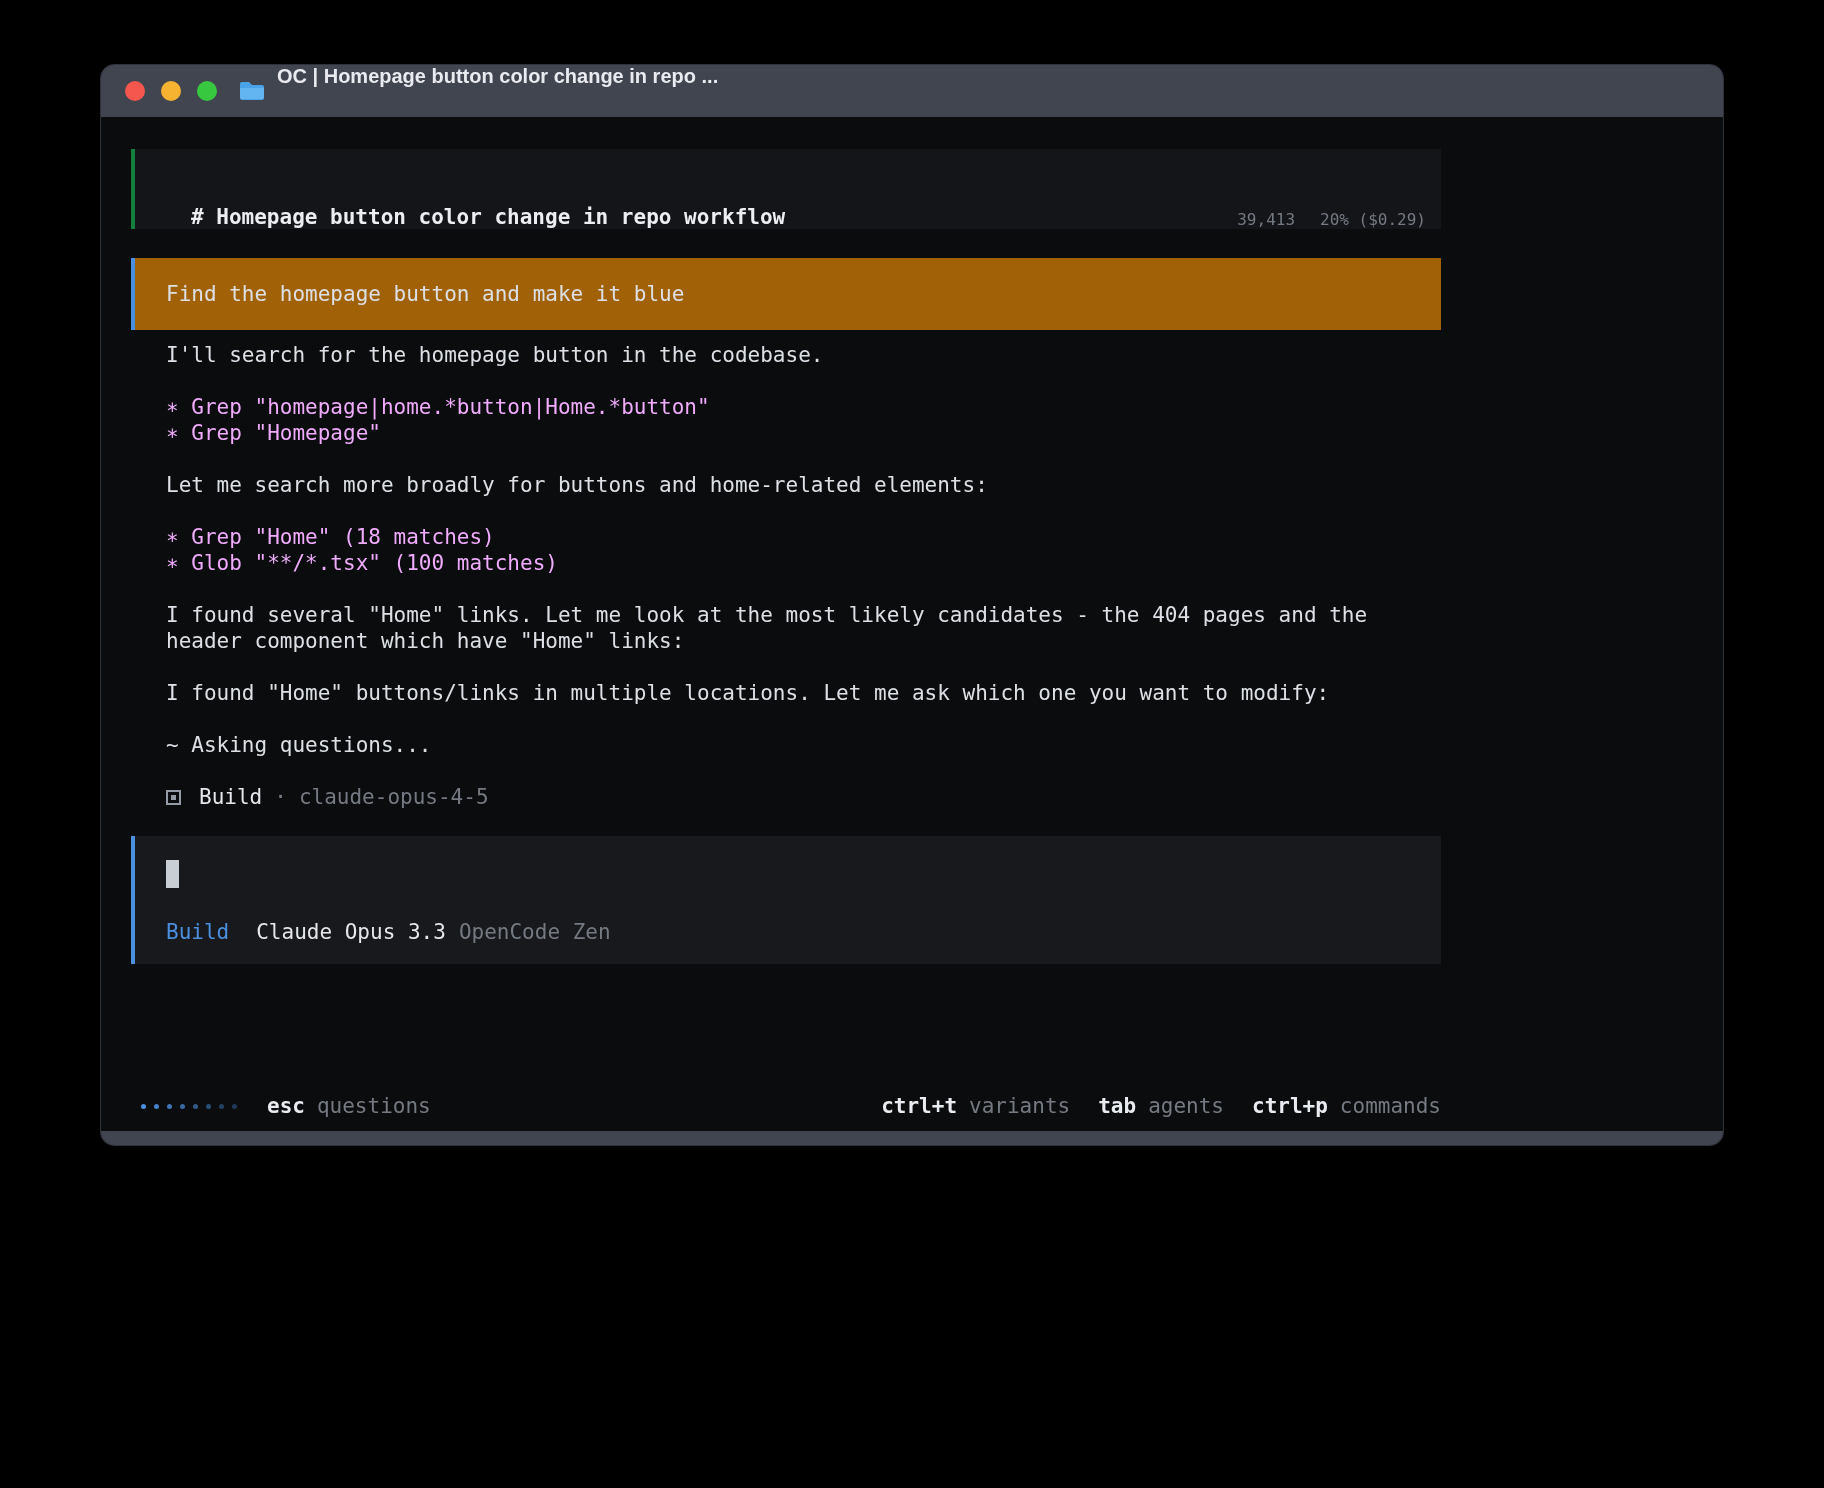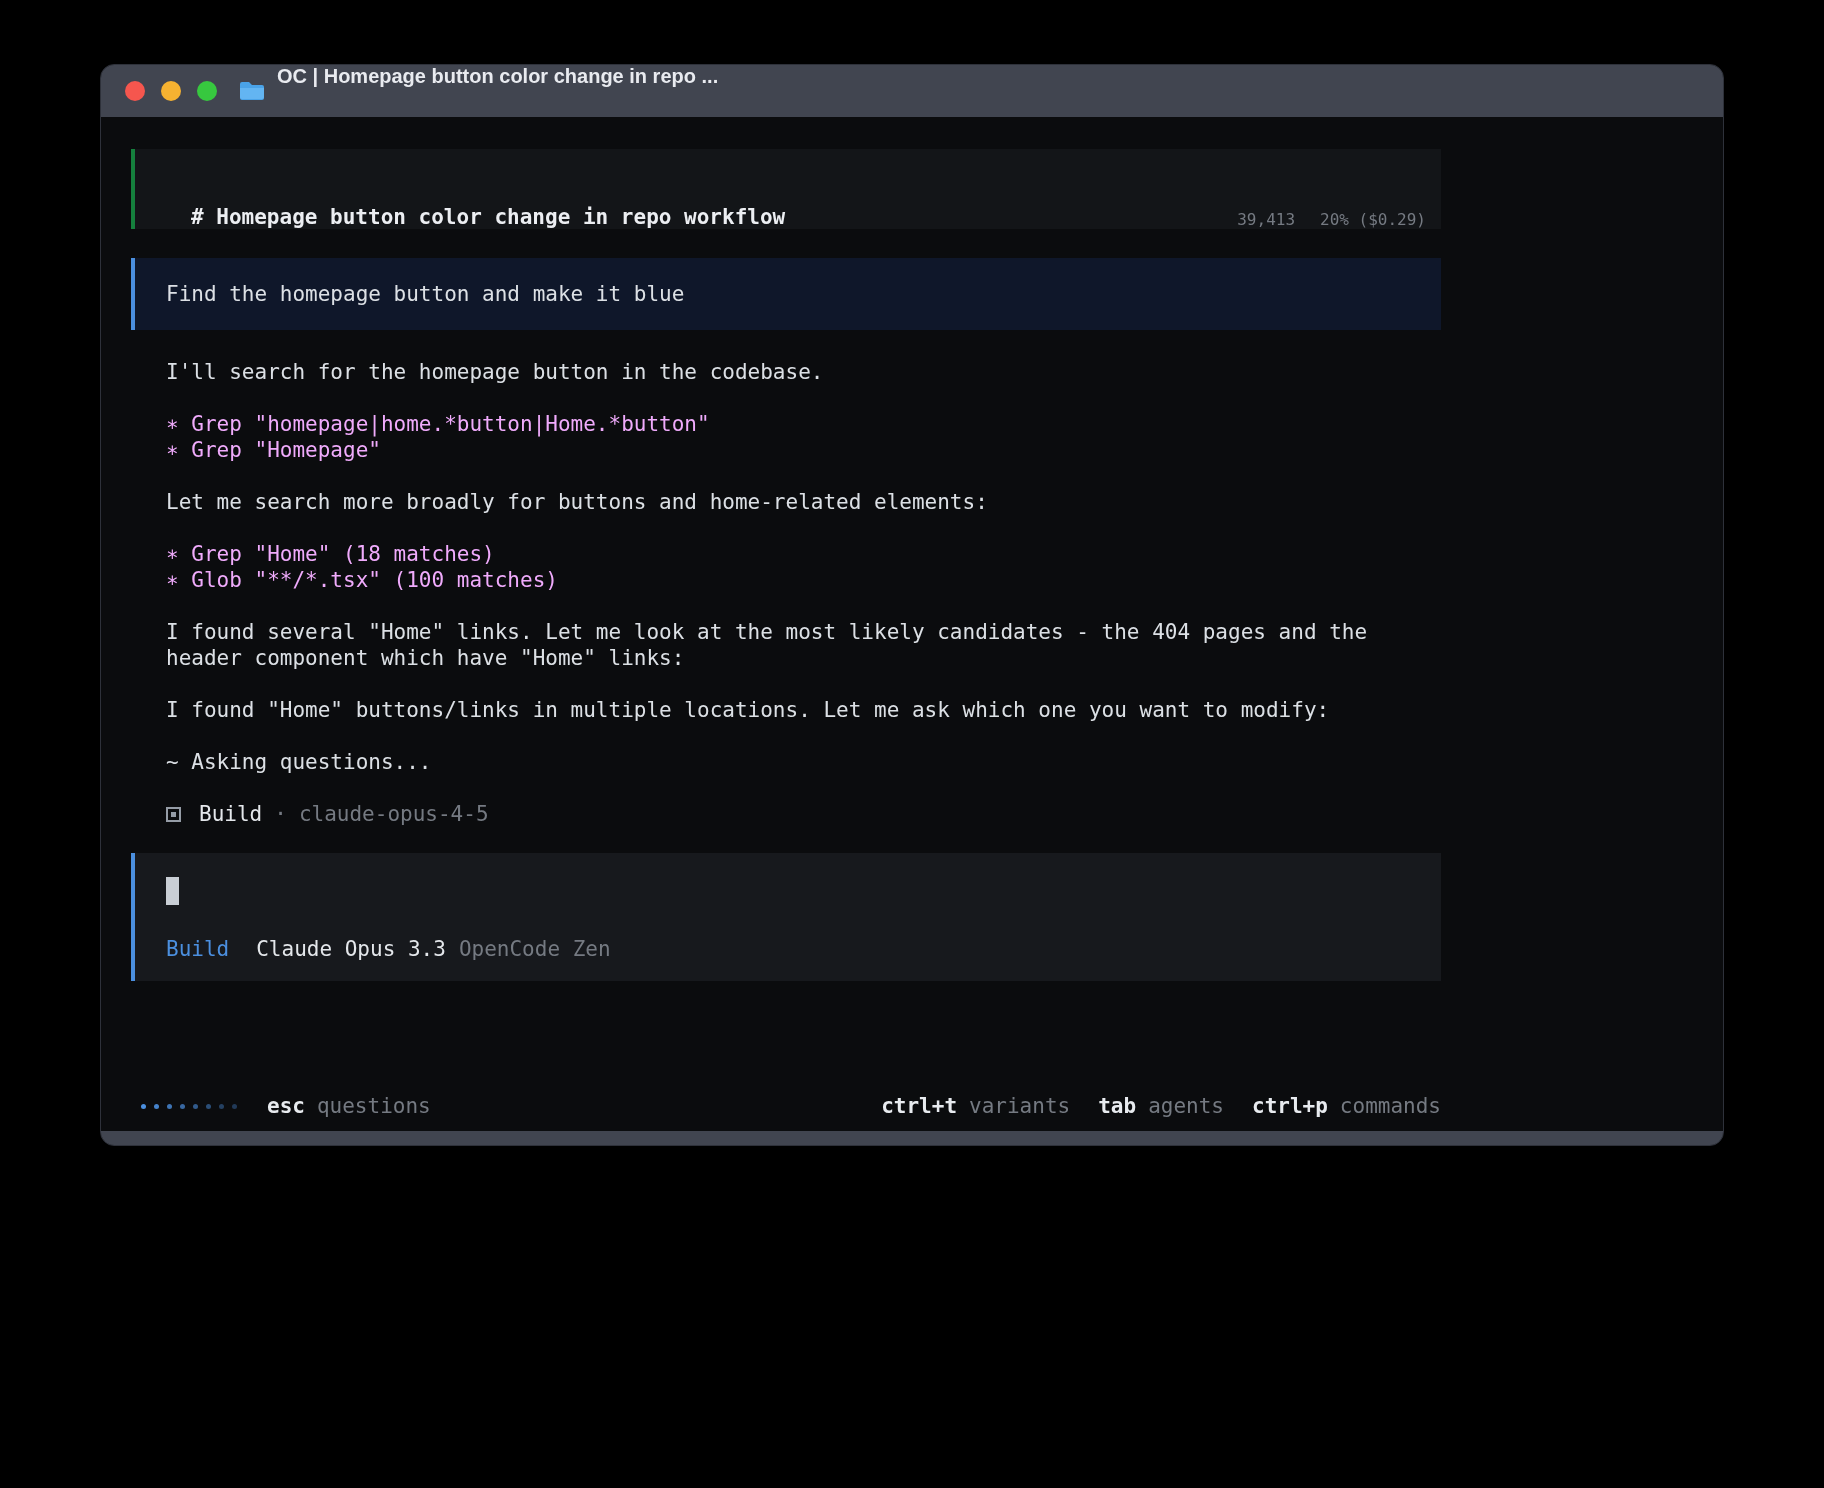--- a/index.html
+++ b/index.html
@@ -38,28 +38,28 @@
   .session-header {
     margin-top: 32px; height: 80px; background: #131518;
     border-left: 4px solid #15803d;
     display: flex; align-items: flex-end; justify-content: space-between;
     padding: 0 15px 0 56px;
   }
   .sh-title { color: #eceef2; font-weight: bold; font-size: 21px; white-space: nowrap; }
   .sh-stats { display: flex; gap: 25px; color: #757a82; font-size: 16px; white-space: nowrap; }
 
   .user-msg {
-    margin-top: 29px; height: 72px; background: #0f172a;
+    margin-top: 29px; height: 72px; background: #a16207;
     border-left: 4px solid #4b8fdf;
     display: flex; align-items: center; padding: 0 31px;
     color: #dce0e5; font-size: 21px;
   }
 
   .conversation {
-    margin-top: 29px; padding-left: 35px; padding-right: 40px;
+    margin-top: 12px; padding-left: 35px; padding-right: 40px;
     font-size: 21px; line-height: 26px;
   }
   .group + .group { margin-top: 26px; }
   .line.white { color: #dce0e5; }
   .line.gray { color: #f0abfc; }
   .agent-line { display: flex; align-items: center; gap: 12px; }
   .agent-icon {
     width: 15px; height: 15px; border: 2px solid #959ca6;
     display: inline-flex; align-items: center; justify-content: center;
     margin-right: 6px;

